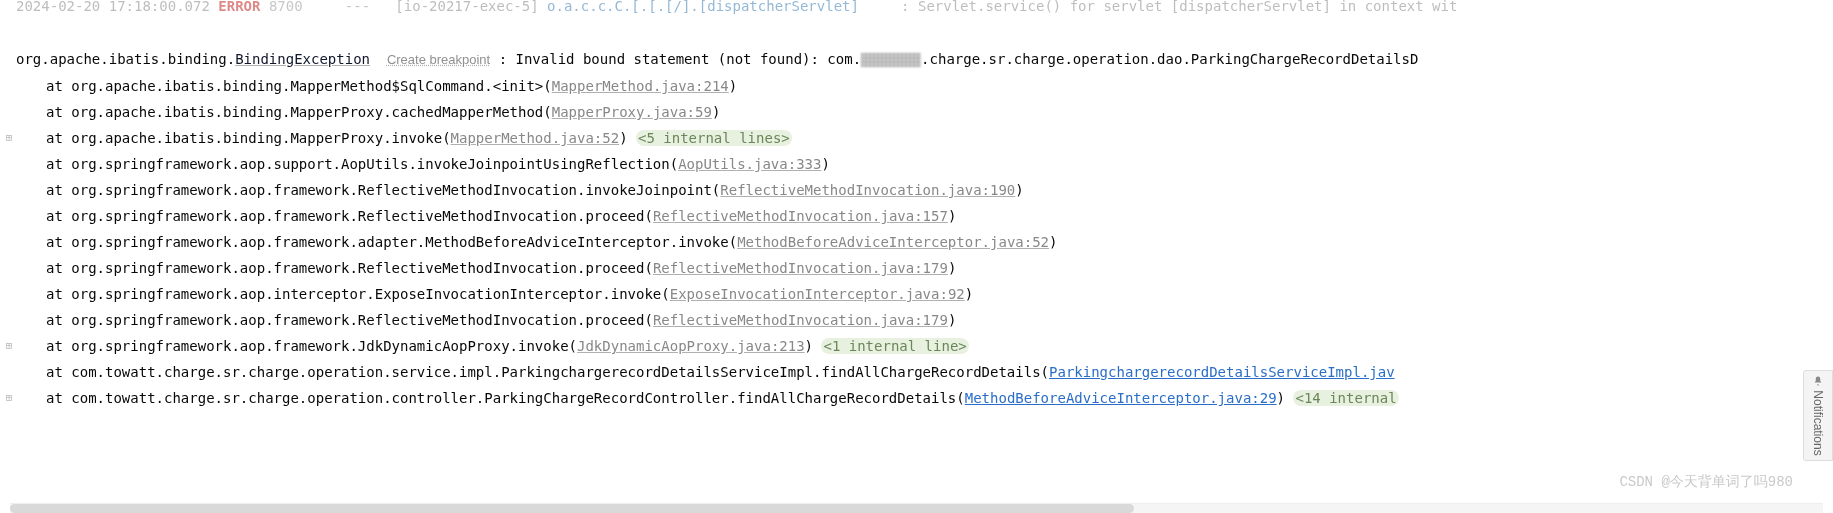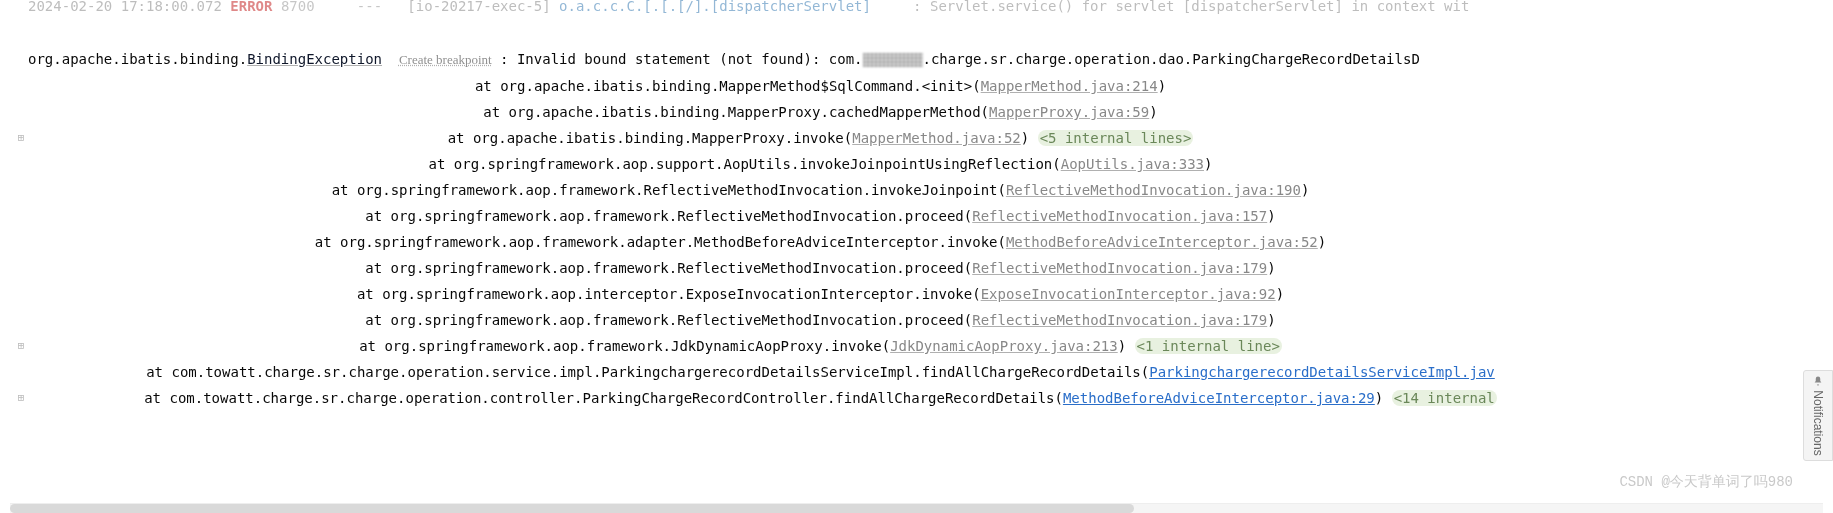--- a/index.html
+++ b/index.html
@@ -7,21 +7,21 @@
     font-family: 'Menlo', 'Consolas', 'DejaVu Sans Mono', monospace;
     font-size: 14px;
     line-height: 26px;
     background: #ffffff;
     color: #080808;
     white-space: nowrap;
     overflow: hidden;
     position: relative;
   }
   .console {
-    padding: 0 0 0 28px;
+    padding: 0 0 0 16px;
     width: 1583px;
     height: 513px;
     overflow: hidden;
   }
   .header-line {
     color: #999;
     opacity: 0.55;
     font-size: 14px;
     margin-bottom: 2px;
     position: relative;
@@ -46,41 +46,41 @@
   }
   .plus::before { content: "⊞"; font-size: 11px; color: #bbb; }
   .line { position: relative; }
   .exc-name {
     color: #0f172a;
     text-decoration: underline;
     text-decoration-color: #b0b0b0;
   }
   .create-bp {
     color: #909090;
-    font-family: Liberation Serif, serif;
+    font-family: Liberation Sans, sans-serif;
     font-size: 13px;
     text-decoration: underline dotted #b0b0b0;
   }
   .link-gray {
     color: #888888;
     text-decoration: underline;
     text-decoration-color: #b0b0b0;
   }
   .link-blue {
     color: #2a6ec9;
     text-decoration: underline;
     text-decoration-color: #2a6ec9;
   }
   .fold {
     background: #e8f1e0;
     color: #6a8759;
     padding: 0 2px;
     border-radius: 8px;
   }
-  .indent1 { padding-left: 30px; text-align: center; }
+  .indent1 { padding-left: 30px; }
   .caret {
     display: inline-block;
     border-right: 1px solid #000;
     height: 18px;
     vertical-align: middle;
     position: relative;
     top: -1px;
   }
   .notif {
     position: absolute;

